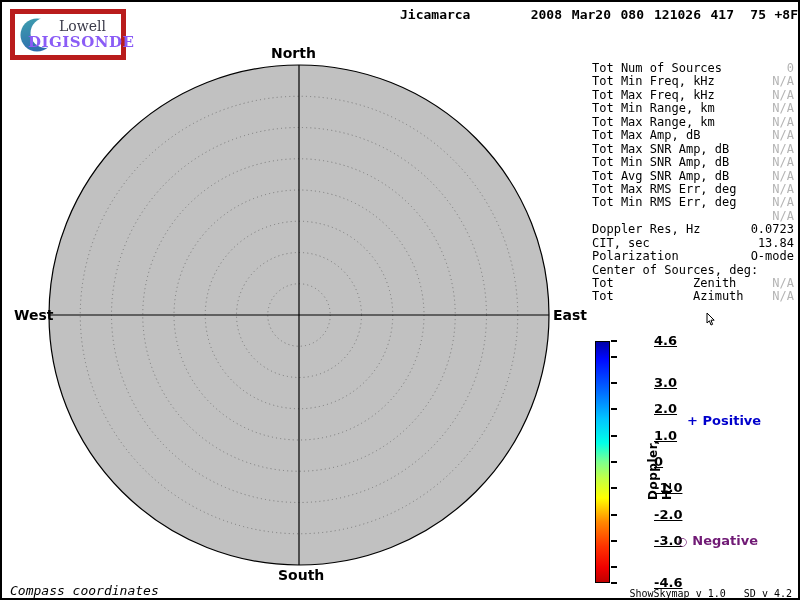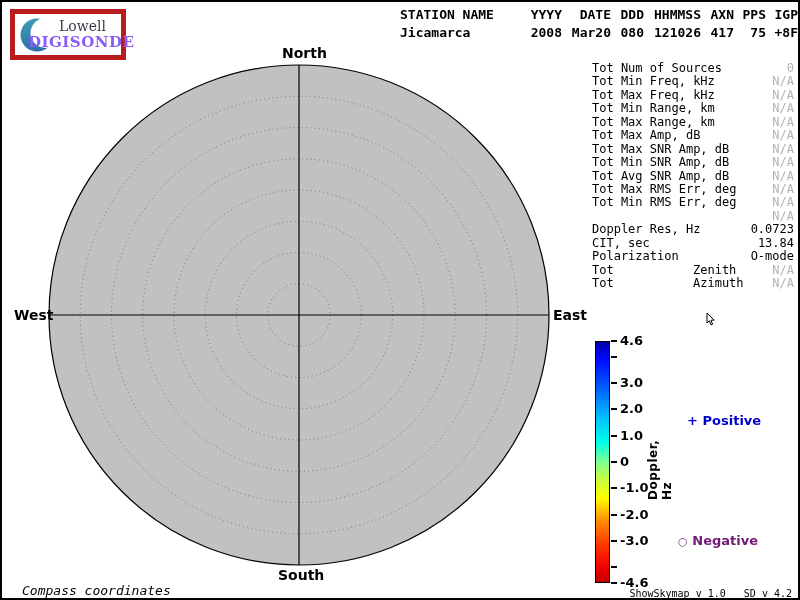--- a/index.html
+++ b/index.html
@@ -31,27 +31,27 @@
   
   .info{position:absolute;left:588px;top:60px;width:204px;font:12px "DejaVu Sans Mono",monospace;color:#000;}
   .info-row{position:relative;height:13.45px;line-height:13.45px;white-space:pre;}
   .info-row .lbl{position:absolute;left:2px;}
   .info-row .mid{position:absolute;left:103px;}
   .info-row .val{position:absolute;right:0;}
   .muted{color:#b4b4b4;}
   
   .cbar{position:absolute;left:593px;top:339px;width:15px;height:242px;border:1px solid #000;box-sizing:border-box;}
   .cbar-tick{position:absolute;left:609px;width:6px;height:2px;background:#000;}
-  .cbar-lab{position:absolute;left:618px;font:bold 13px "DejaVu Sans",sans-serif;white-space:pre;}
+  .cbar-lab{position:absolute;left:652px;font:bold 13px "DejaVu Sans",sans-serif;white-space:pre;text-decoration:underline;}
   .cbar-title{position:absolute;left:644px;top:416px;height:82px;writing-mode:vertical-rl;
         transform:rotate(180deg);font:bold 12px "DejaVu Sans",sans-serif;letter-spacing:.5px;}
   .legend{position:absolute;font:bold 13px "DejaVu Sans",sans-serif;white-space:pre;}
   .legend .sym-neg{font-size:11px;}
   
-  .foot{position:absolute;font:italic 13px "DejaVu Sans Mono",monospace;color:#000;white-space:pre;margin-left:12px;}
+  .foot{position:absolute;font:italic 13px "DejaVu Sans Mono",monospace;color:#000;white-space:pre;}
   .foot-right{position:absolute;right:6px;top:586px;font:10px "DejaVu Sans Mono",monospace;white-space:pre;}
   .cursor{position:absolute;left:704px;top:311px;}
 </style>
 </head>
 <body>
 
 <div class="frame">
 
   <div class="logo">
     <svg width="40" height="40" viewBox="0 0 40 40">
@@ -63,30 +63,20 @@
       </defs>
       <circle cx="19" cy="20" r="16.5" fill="url(#cg)"></circle>
       <circle cx="27.5" cy="18" r="15" fill="#ffffff"></circle>
     </svg>
     <div class="logo-lowell" style="color: rgb(59, 59, 74);">Lowell</div>
     <div class="logo-digisonde" id="digisonde-text" style="color: #8b5cf6;">DIGISONDE</div>
   </div>
 
   <table class="header">
     <tbody>
-        <tr>
-      <td class="hc0">STATION NAME</td>
-      <td class="hc1">YYYY</td>
-      <td class="hc2">DATE</td>
-      <td class="hc3">DDD</td>
-      <td class="hc4">HHMMSS</td>
-      <td class="hc5">AXN</td>
-      <td class="hc6">PPS</td>
-      <td class="hc7">IGP</td>
-    </tr>
     <tr>
       <td class="hc0">Jicamarca</td>
       <td class="hc1">2008</td>
       <td class="hc2">Mar20</td>
       <td class="hc3">080</td>
       <td class="hc4">121026</td>
       <td class="hc5">417</td>
       <td class="hc6">75</td>
       <td class="hc7">+8F</td>
     </tr>
@@ -100,41 +90,42 @@
         <circle cx="255" cy="255" r="62.5" class="ring" stroke="#777777"></circle>
         <circle cx="255" cy="255" r="93.75" class="ring" stroke="#777777"></circle>
         <circle cx="255" cy="255" r="125" class="ring" stroke="#777777"></circle>
         <circle cx="255" cy="255" r="156.25" class="ring" stroke="#777777"></circle>
         <circle cx="255" cy="255" r="187.5" class="ring" stroke="#777777"></circle>
         <circle cx="255" cy="255" r="218.75" class="ring" stroke="#777777"></circle>
       </g>
     <line id="axis-v" x1="255" y1="5" x2="255" y2="505" stroke="#000" stroke-width="1.2"></line>
     <line id="axis-h" x1="5" y1="255" x2="505" y2="255" stroke="#000" stroke-width="1.2"></line>
   </svg>
-  <div class="compass-label" style="left:280px;top:43px;">North</div>
+  <div class="compass-label" style="left:269px;top:43px;">North</div>
   <div class="compass-label" style="left:276px;top:565px;">South</div>
   <div class="compass-label" style="left:12px;top:305px;">West</div>
   <div class="compass-label" style="left:551px;top:305px;">East</div>
 
   <div class="info" id="info-rows">
       <div class="info-row"><span class="lbl">Tot Num of Sources</span><span class="val muted">0</span></div>
       <div class="info-row"><span class="lbl">Tot Min Freq, kHz</span><span class="val muted">N/A</span></div>
       <div class="info-row"><span class="lbl">Tot Max Freq, kHz</span><span class="val muted">N/A</span></div>
       <div class="info-row"><span class="lbl">Tot Min Range, km</span><span class="val muted">N/A</span></div>
       <div class="info-row"><span class="lbl">Tot Max Range, km</span><span class="val muted">N/A</span></div>
       <div class="info-row"><span class="lbl">Tot Max Amp, dB</span><span class="val muted">N/A</span></div>
       <div class="info-row"><span class="lbl">Tot Max SNR Amp, dB</span><span class="val muted">N/A</span></div>
       <div class="info-row"><span class="lbl">Tot Min SNR Amp, dB</span><span class="val muted">N/A</span></div>
       <div class="info-row"><span class="lbl">Tot Avg SNR Amp, dB</span><span class="val muted">N/A</span></div>
       <div class="info-row"><span class="lbl">Tot Max RMS Err, deg</span><span class="val muted">N/A</span></div>
       <div class="info-row"><span class="lbl">Tot Min RMS Err, deg</span><span class="val muted">N/A</span></div>
       <div class="info-row"><span class="val muted">N/A</span></div>
       <div class="info-row"><span class="lbl">Doppler Res, Hz</span><span class="val">0.0723</span></div>
       <div class="info-row"><span class="lbl">CIT, sec</span><span class="val">13.84</span></div>
       <div class="info-row"><span class="lbl">Polarization</span><span class="val">O-mode</span></div>
+      <div class="info-row"><span class="lbl">Center of Sources, deg:</span></div>
       <div class="info-row"><span class="lbl">Tot</span><span class="mid">Zenith</span><span class="val muted">N/A</span></div>
       <div class="info-row"><span class="lbl">Tot</span><span class="mid">Azimuth</span><span class="val muted">N/A</span></div>
     </div>
 
   <div class="cbar" id="cbar" style="background: linear-gradient(rgb(0, 0, 168) 0%, rgb(0, 8, 255) 7%, rgb(0, 102, 255) 20%, rgb(0, 196, 255) 32%, rgb(0, 255, 232) 42%, rgb(125, 255, 142) 50%, rgb(196, 255, 68) 57%, rgb(255, 255, 0) 65%, rgb(255, 136, 0) 75%, rgb(255, 52, 0) 85%, rgb(240, 0, 0) 94%, rgb(192, 0, 0) 100%);"></div>
   <div id="cbar-ticks">
       <div class="cbar-tick" style="top: 338px;"></div>
       <div class="cbar-lab" style="top: 331px;">4.6</div>
       <div class="cbar-tick" style="top: 353.783px;"></div>
       <div class="cbar-tick" style="top: 380.087px;"></div>

